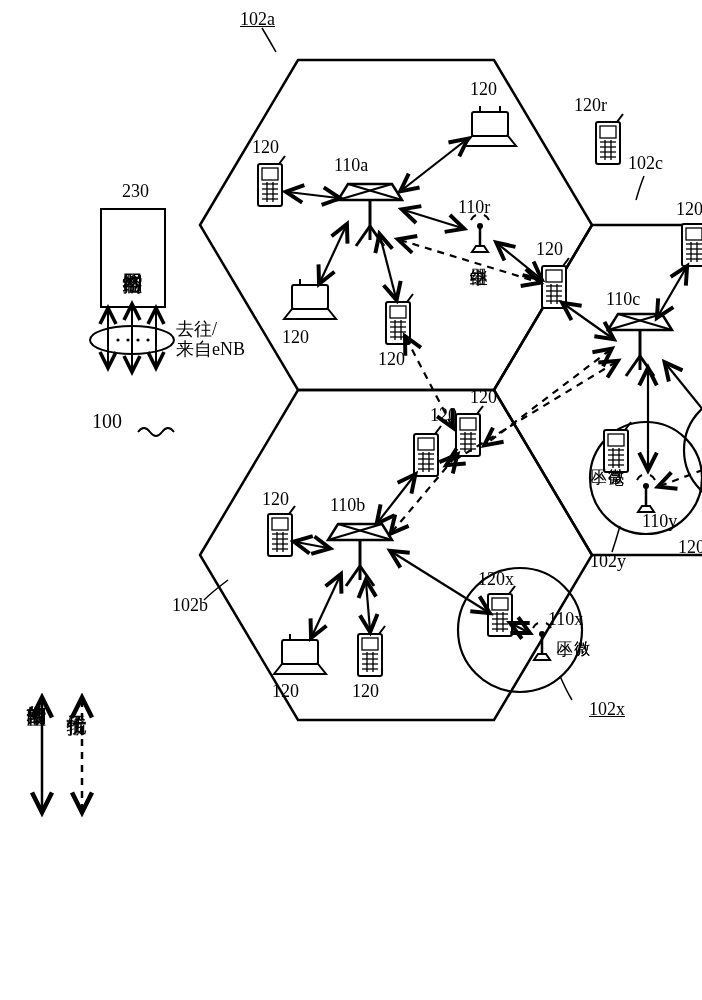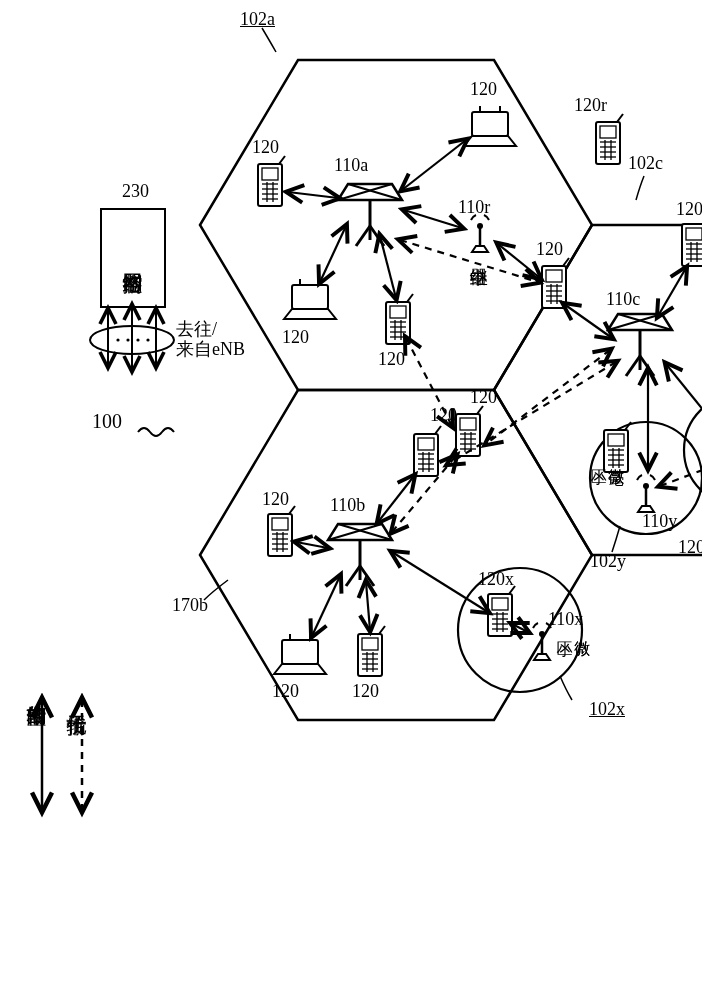--- a/index.html
+++ b/index.html
@@ -292,21 +292,21 @@
 
 <div class="label" style="left:92px; top:410px;text-align:right;">100</div>
 <div class="label small" style="left:122px; top:182px;">230</div>
 <div class="label small" style="left:176px; top:320px; white-space:pre; ">去往/
 来自eNB</div>
 
 <div class="label vert" style="left:26px; top:690px;">期望的传输</div>
 <div class="label vert" style="left:66px; top:700px;">干扰传输</div>
 
 <div class="label small" style="left:240px; top:10px;text-decoration:underline;">102a</div>
-<div class="label small" style="left:172px; top:596px;">170b</div>
+<div class="label small" style="left:172px; top:596px;">102b</div>
 <div class="label small" style="left:628px; top:154px;">102c</div>
 <div class="label small" style="left:589px; top:700px;text-decoration:underline;">102x</div>
 <div class="label small" style="left:590px; top:552px;">102y</div>
 
 <div class="label small" style="left:334px; top:156px;">110a</div>
 <div class="label small" style="left:330px; top:496px;">110b</div>
 <div class="label small" style="left:606px; top:290px;">110c</div>
 <div class="label small" style="left:458px; top:182px;margin-top:16px;">110r</div>
 <div class="label small" style="left:548px; top:610px;font-family:Liberation Serif, serif;">110x</div>
 <div class="label small" style="left:636px; top:512px;margin-left:6px;">110y</div>

